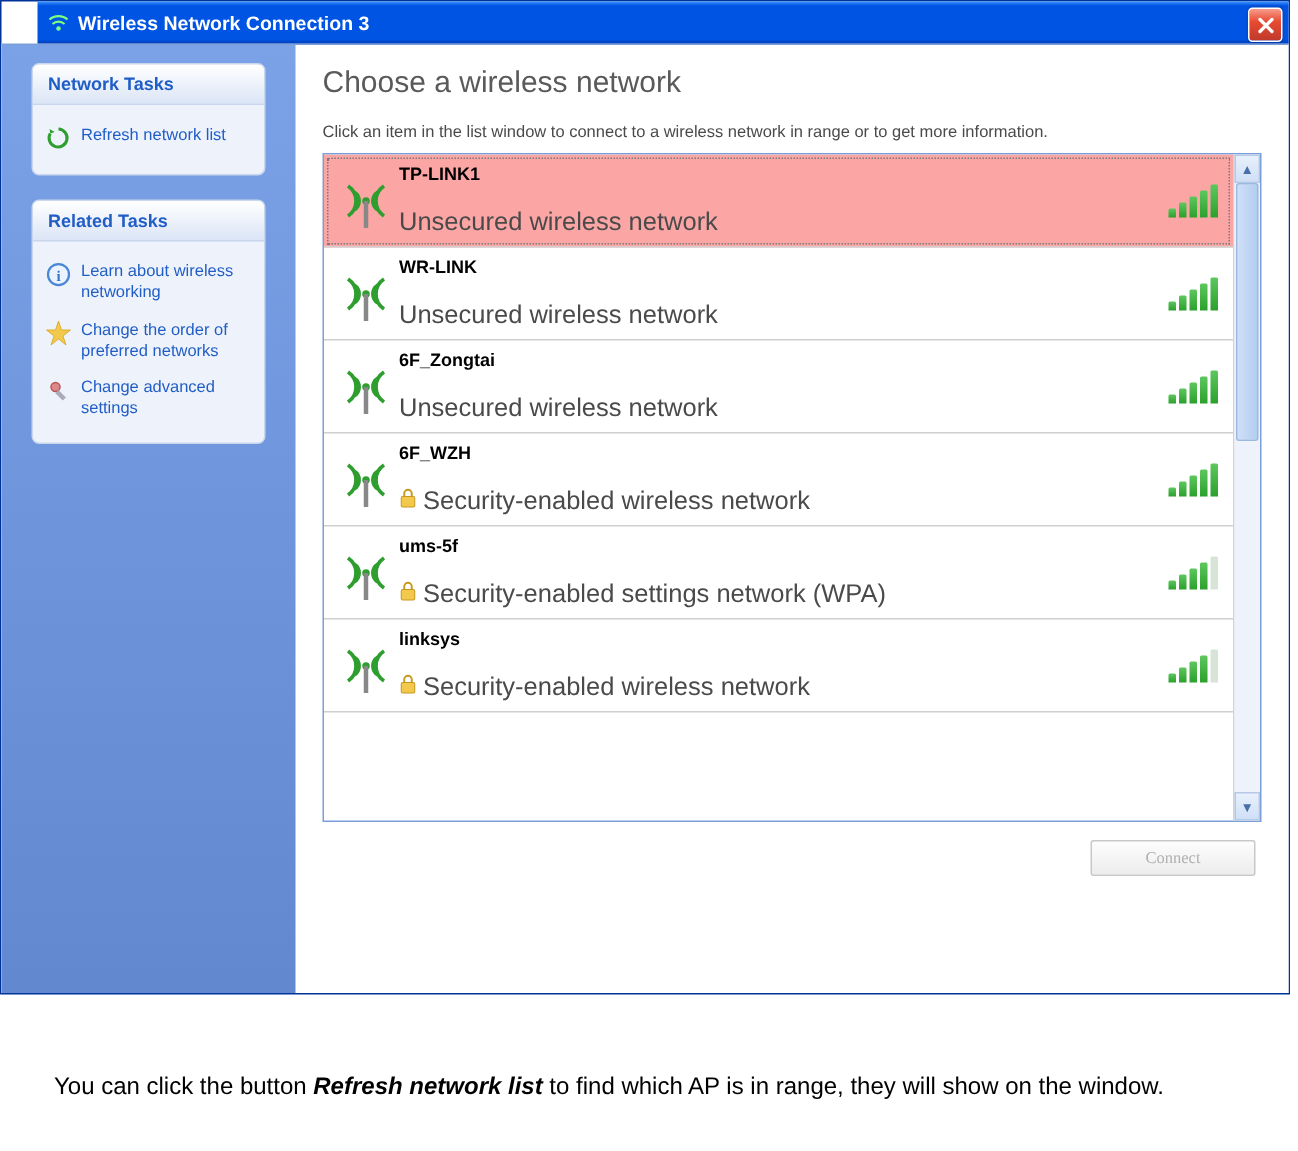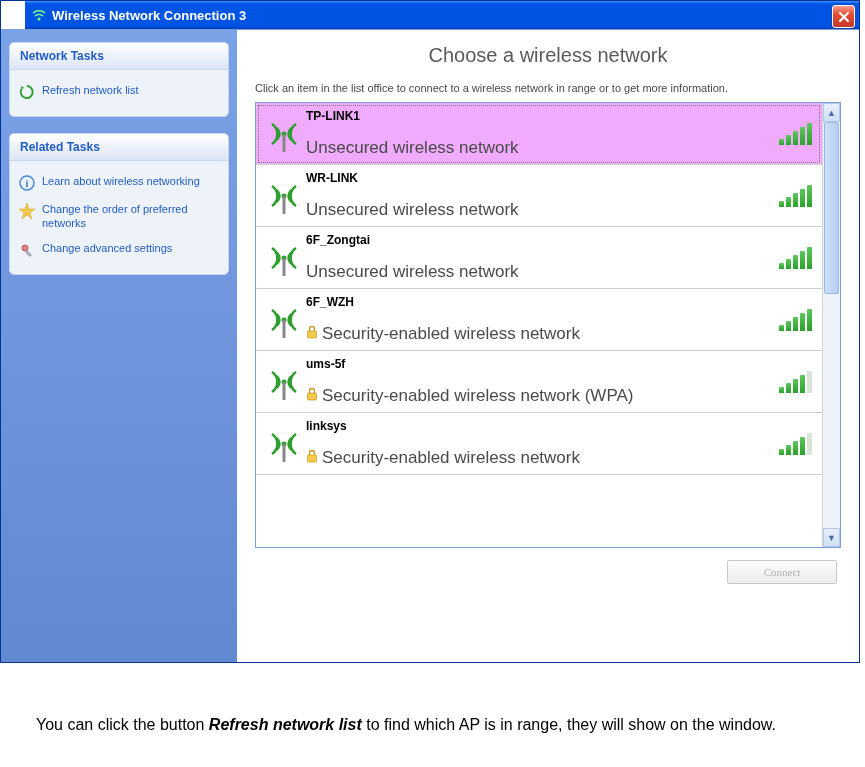--- a/index.html
+++ b/index.html
@@ -54,23 +54,23 @@
     cursor: pointer;
     box-shadow: 0 0 2px rgba(0,0,0,0.3);
   }
   .window-body {
     display: flex;
     background: #fff;
     height: 632px;
     border-top: 1px solid #7a9fd8;
   }
   .sidebar {
-    width: 236px;
+    width: 196px;
     background: linear-gradient(to bottom, #7ba2e7 0%, #6288d0 100%);
-    padding: 12px 8px;
+    padding: 12px 20px;
     box-sizing: border-box;
   }
   .side-panel {
     background: #eef3fb;
     border-radius: 5px;
     margin-bottom: 16px;
     overflow: hidden;
     border: 1px solid #c8d6ee;
   }
   .side-panel-header {
@@ -107,21 +107,20 @@
     display: flex;
     flex-direction: column;
     box-sizing: border-box;
   }
   .main-title {
     font-size: 20px;
     color: #5a5a5a;
     margin: 0 0 14px 0;
     font-weight: normal;
     font-family: "Franklin Gothic Medium", Arial, sans-serif;
-    text-align: center;
   }
   .main-sub {
     color: #4a4a4a;
     font-size: 11px;
     margin-bottom: 6px;
     line-height: 1.4;
   }
   .list-container {
     display: flex;
     border: 1px solid #7a9fd8;
@@ -138,21 +137,21 @@
     display: flex;
     border-bottom: 1px solid #cfcfcf;
     padding: 6px 10px 6px 6px;
     height: 62px;
     box-sizing: border-box;
     align-items: center;
   }
   .net-item.selected {
     outline: 1px dotted #7a7a7a;
     outline-offset: -3px;
-    background: #f0abfc;
+    background: #fca5a5;
   }
   .net-icon {
     width: 44px;
     display: flex;
     justify-content: center;
     align-items: center;
   }
   .net-info {
     flex: 1;
     display: flex;
@@ -302,21 +301,21 @@
             </span>
             <span class="text">Change advanced settings</span>
           </div>
         </div>
       </div>
 
     </div>
 
     <div class="main">
       <h1 class="main-title">Choose a wireless network</h1>
-      <div class="main-sub">Click an item in the list office to connect to a wireless network in range or to get more information.</div>
+      <div class="main-sub">Click an item in the list window to connect to a wireless network in range or to get more information.</div>
 
       <div class="list-container">
         <div class="net-list" id="net-list">
             <div class="net-item selected">
               <div class="net-icon antenna">
                 <svg viewBox="0 0 34 40">
                   <path d="M5 10 A12 12 0 0 1 5 30" stroke="#2e9e2e" stroke-width="2.5" fill="none"></path>
                   <path d="M9 14 A7 7 0 0 1 9 26" stroke="#2e9e2e" stroke-width="2.5" fill="none"></path>
                   <path d="M29 10 A12 12 0 0 0 29 30" stroke="#2e9e2e" stroke-width="2.5" fill="none"></path>
                   <path d="M25 14 A7 7 0 0 0 25 26" stroke="#2e9e2e" stroke-width="2.5" fill="none"></path>
@@ -428,21 +427,21 @@
                   <rect x="15.5" y="20" width="3" height="18" fill="#888"></rect>
                 </svg>
               </div>
               <div class="net-info">
                 <div class="net-name">ums-5f</div>
                 <div class="net-security">
                   <span class="lock-icon"><svg viewBox="0 0 12 14">
                       <rect x="1.5" y="6" width="9" height="7" rx="1" fill="#f2c94c" stroke="#c79a1e" stroke-width="0.7"></rect>
                       <path d="M3.5 6 V4 A2.5 2.5 0 0 1 8.5 4 V6" stroke="#c79a1e" stroke-width="1.3" fill="none"></path>
                     </svg></span>
-                  <span>Security-enabled wireless network (WPA)</span>
+                  <span>Security-enabled settings network (WPA)</span>
                 </div>
               </div>
               <div class="signal">
                 <div class="bar b1 on"></div>
                 <div class="bar b2 on"></div>
                 <div class="bar b3 on"></div>
                 <div class="bar b4 on"></div>
                 <div class="bar b5 off"></div>
               </div>
             </div>

